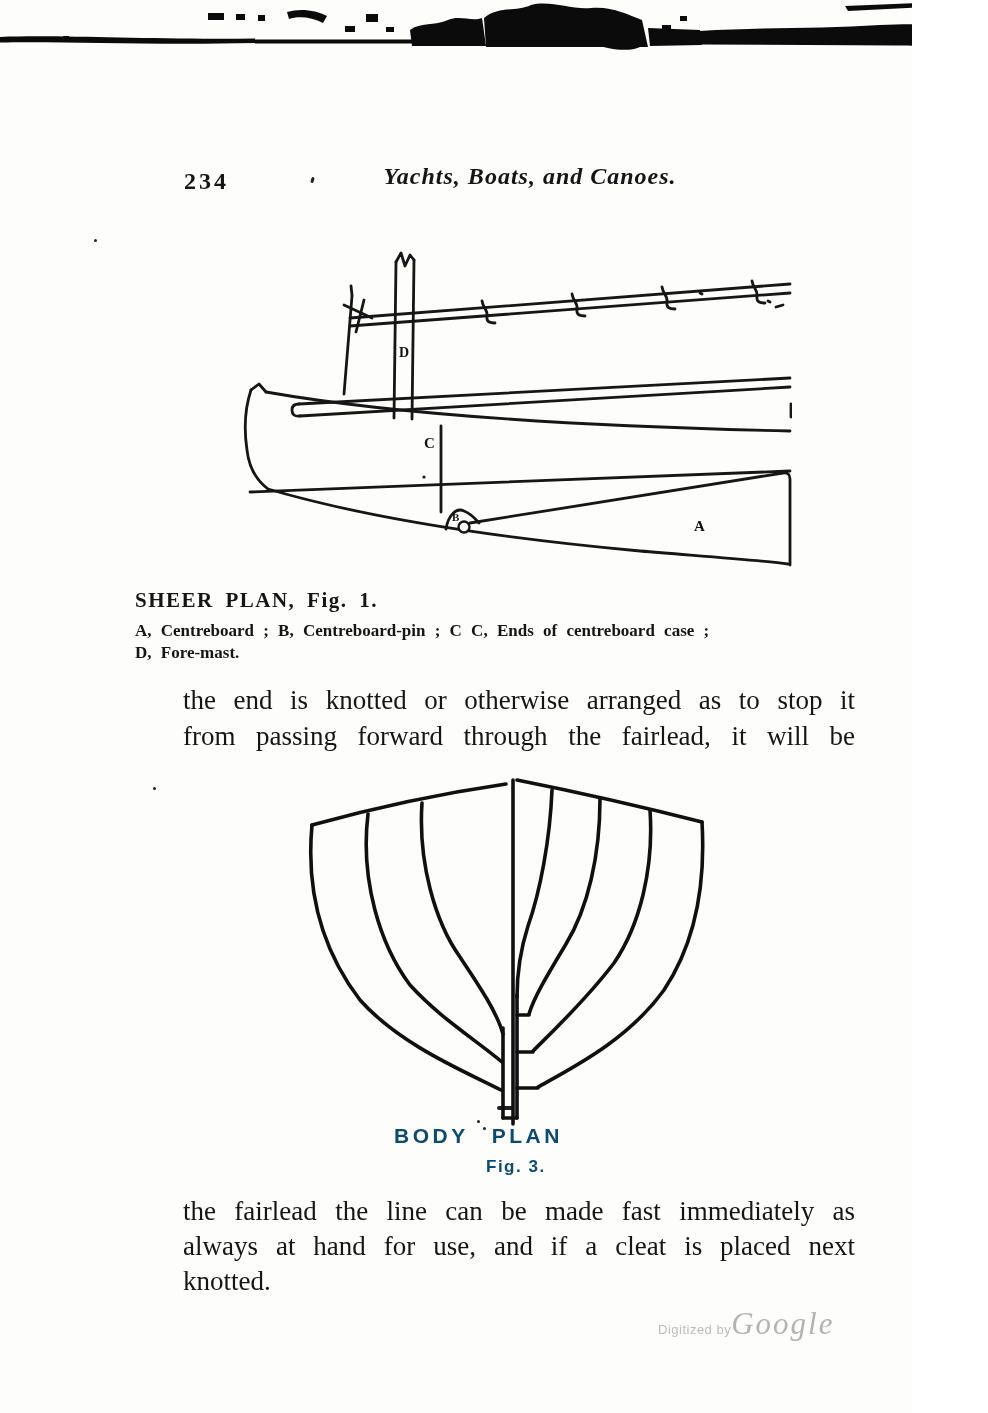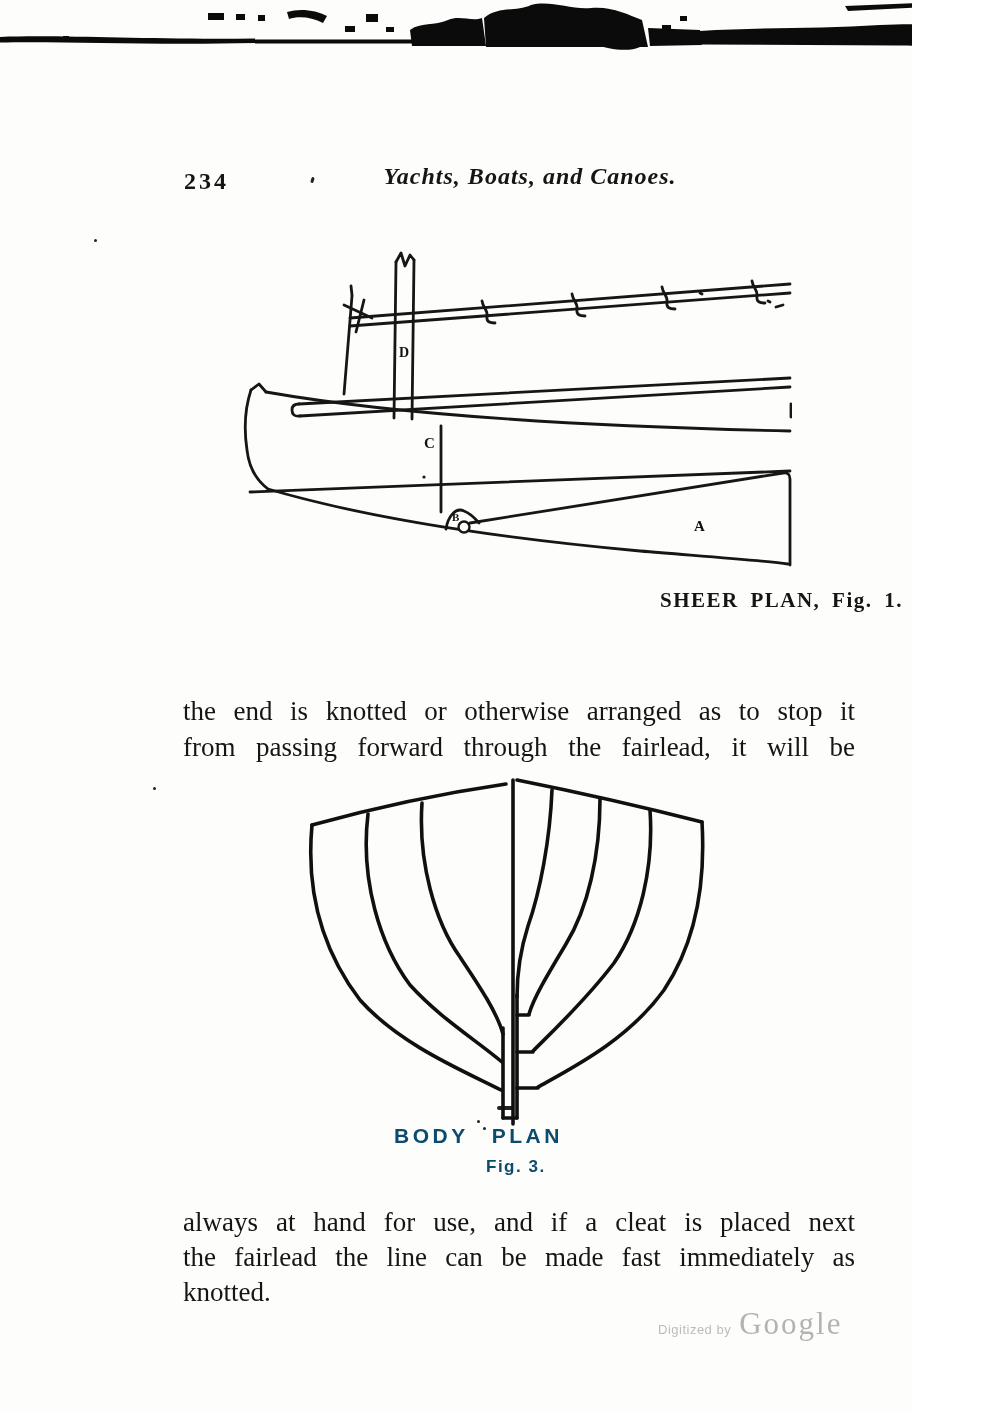--- a/index.html
+++ b/index.html
@@ -18,66 +18,65 @@
     font-size:24px;letter-spacing:3px;
     font-weight:600;
   }
   .booktitle{
     left:300px;top:163px;width:460px;
     text-align:center;
     font-size:24px;font-style:italic;font-weight:700;
     letter-spacing:1px;
   }
   
-  .cap-wrap{left:135px;width:768px;text-align:right;}
+  .cap-wrap{left:135px;width:768px;text-align:left;}
   .sheer-cap{
     top:588px;
     font-size:21px;font-weight:700;
     letter-spacing:1.5px;word-spacing:5px;
   }
   .legend{
     top:620px;
     font-size:17px;font-weight:600;
     word-spacing:5px;line-height:22px;
   }
   
   .bodytext{
     left:183px;width:672px;
     font-size:27px;line-height:36px;
     font-weight:500;
-    margin-top:11px;
   }
   .jline{text-align:justify;text-align-last:justify;}
   .p1{top:682px;}
   .p2{top:1194px;line-height:35px;}
   
   .bp-cap{
     font-family:"Liberation Sans", sans-serif;
     font-weight:700;color:#0c4a6e;
   }
   .bp-title{
     left:394px;top:1124px;
     font-size:21px;letter-spacing:3.5px;word-spacing:14px;
   }
   .bp-fig{
     left:486px;top:1157px;
     font-size:17px;letter-spacing:1.5px;
   }
   
   .watermark{
     left:658px;top:1306px;width:230px;
-    display:flex;align-items:baseline;gap:8px;
+    display:flex;align-items:baseline;
   }
   .wm-prefix{
     font-family:"Liberation Sans", sans-serif;
     font-size:13px;color:#bcbcbc;letter-spacing:0.5px;
   }
   .wm-brand{
     font-family:"Liberation Serif", serif;
-    font-size:31px;color:#b3b3b3;letter-spacing:2px;
+    font-size:31px;color:#b3b3b3;letter-spacing:2px;font-style:italic;
   }
   .speck{background:#222;border-radius:50%;}
   svg text{font-family:"Liberation Serif", serif;font-weight:700;fill:#111;}
 </style>
 </head>
 <body>
 
 <div class="page">
 
   <svg class="abs" style="left:0;top:0;" width="988" height="62" viewBox="0 0 988 62">
@@ -161,20 +160,24 @@
       <path d="M791,404 L791,417"></path>
       <circle cx="424" cy="477" r="1.6" fill="#161616" stroke="none"></circle>
     </g>
     <text x="399" y="357" font-size="14">D</text>
     <text x="424" y="448" font-size="15">C</text>
     <text x="452" y="521" font-size="11">B</text>
     <text x="694" y="531" font-size="15">A</text>
   </svg>
 
   <div class="abs cap-wrap sheer-cap">SHEER PLAN, Fig. 1.</div>
+  <div class="abs cap-wrap legend">
+    <div>A, Centreboard ;  B, Centreboard-pin ;  C C, Ends of centreboard case ;</div>
+    <div>D, Fore-mast.</div>
+  </div>
 
   <div class="abs bodytext p1">
     <div class="jline">the end is knotted or otherwise arranged as to stop it</div>
     <div class="jline">from passing forward through the fairlead, it will be</div>
   </div>
 
   <svg class="abs" style="left:300px;top:772px;" width="420" height="360" viewBox="300 772 420 360">
     <g fill="none" stroke="#101010" stroke-width="3.6" stroke-linecap="round" stroke-linejoin="round">
 
       <path d="M513,780 L513,1124"></path>
@@ -198,22 +201,22 @@
       <path d="M600,799 C600,855 588,908 566,944 C548,974 534,997 529,1014"></path>
       <path d="M650,810 C654,868 640,925 614,963 C586,1000 551,1033 533,1051"></path>
       <path d="M702,822 C706,890 694,945 664,990 C628,1040 572,1068 538,1087"></path>
     </g>
   </svg>
 
   <div class="abs bp-cap bp-title">BODY PLAN</div>
   <div class="abs bp-cap bp-fig">Fig. 3.</div>
 
   <div class="abs bodytext p2">
+    <div class="jline">the fairlead the line can be made fast immediately as</div>
     <div class="jline">always at hand for use, and if a cleat is placed next</div>
-    <div class="jline">the fairlead the line can be made fast immediately as</div>
     <div>knotted.</div>
   </div>
 
   <div class="abs watermark">
     <span class="wm-prefix">Digitized by</span>
     <span class="wm-brand">Google</span>
   </div>
 
 </div>
 

